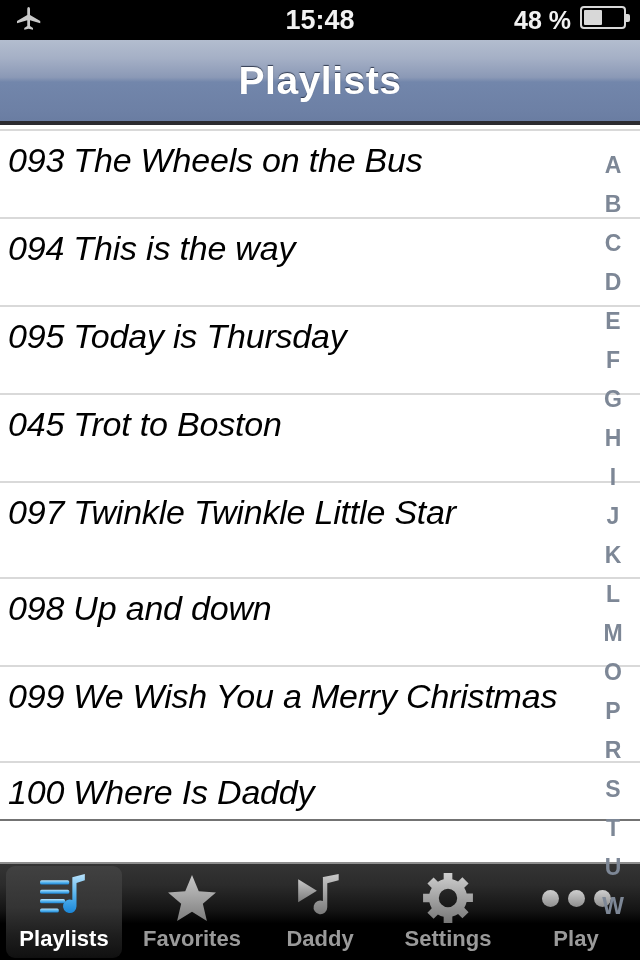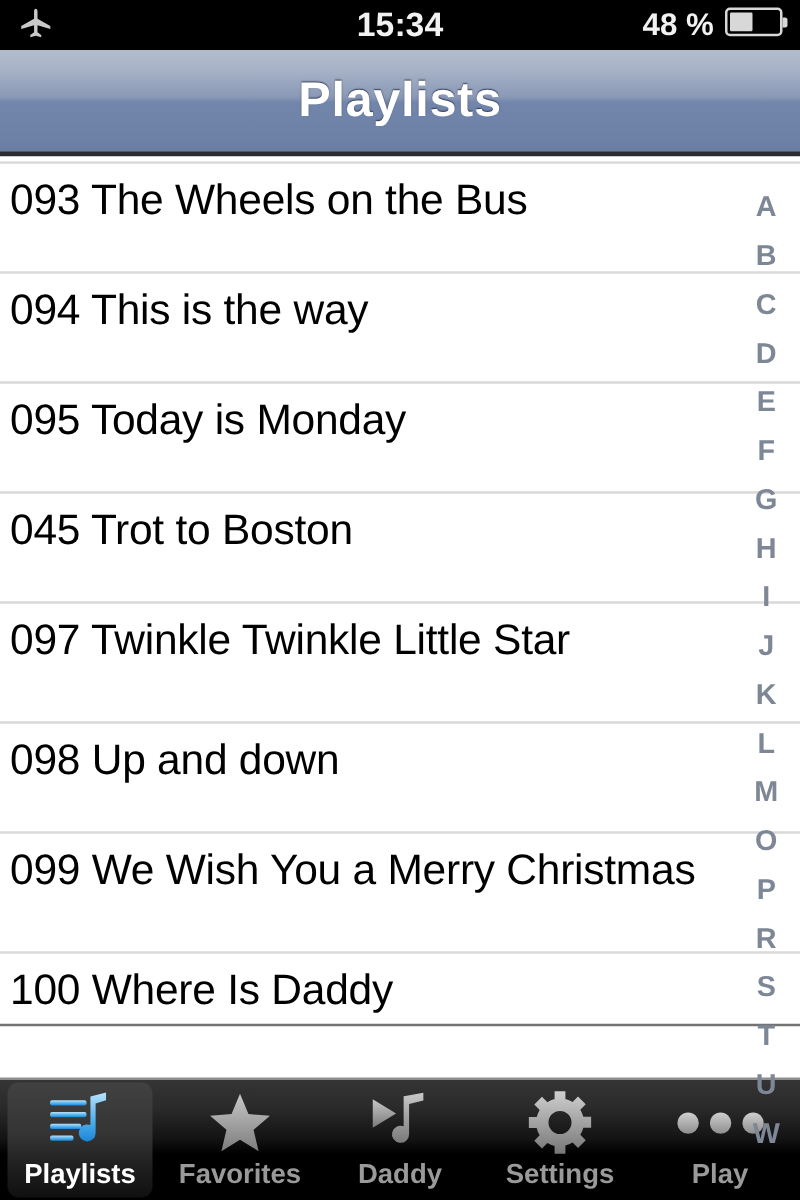--- a/index.html
+++ b/index.html
@@ -117,20 +117,21 @@
   }
 
   
   #list-area {
     position: absolute;
     top: 129px; left: 0;
     width: 640px;
     height: 733px;
     background: #ffffff;
     overflow: hidden;
+    font-style: italic;
   }
 
   #playlist-table {
     position: absolute;
     top: 0; left: 0;
     width: 640px;
   }
 
   .playlist-row {
     position: relative;
@@ -245,21 +246,21 @@
 <body>
 
 <div id="screen">
 
   <div id="status-bar">
     <div class="sb-left">
       <svg id="airplane-icon" viewBox="0 0 24 24">
         <path d="M21 14.5v-1.8l-8.2-4.7V3.2c0-.9-.5-1.6-1.1-1.6s-1.1.7-1.1 1.6V8L2.4 12.7v1.8l8.2-2.4v4.6l-2.4 1.7v1.4l3.5-.9 3.5.9v-1.4l-2.4-1.7v-4.6l8.2 2.4z"></path>
       </svg>
     </div>
-    <div id="status-time">15:34</div>
+    <div id="status-time">15:48</div>
     <div class="sb-right">
       <span id="battery-percent">48 %</span>
       <span id="battery-icon">
         <span id="battery-fill" style="width: 48%;"></span>
       </span>
     </div>
   </div>
 
   <div id="nav-bar">
     <div id="nav-title">Playlists</div>
@@ -267,21 +268,21 @@
 
   <div id="list-area">
     <div id="playlist-table">
         <div class="playlist-row">
           <span class="playlist-label">093 The Wheels on the Bus</span>
         </div>
         <div class="playlist-row">
           <span class="playlist-label">094 This is the way</span>
         </div>
         <div class="playlist-row">
-          <span class="playlist-label">095 Today is Monday</span>
+          <span class="playlist-label">095 Today is Thursday</span>
         </div>
         <div class="playlist-row">
           <span class="playlist-label">045 Trot to Boston</span>
         </div>
         <div class="playlist-row two-line">
           <span class="playlist-label">097 Twinkle Twinkle Little Star</span>
         </div>
         <div class="playlist-row">
           <span class="playlist-label">098 Up and down</span>
         </div>

